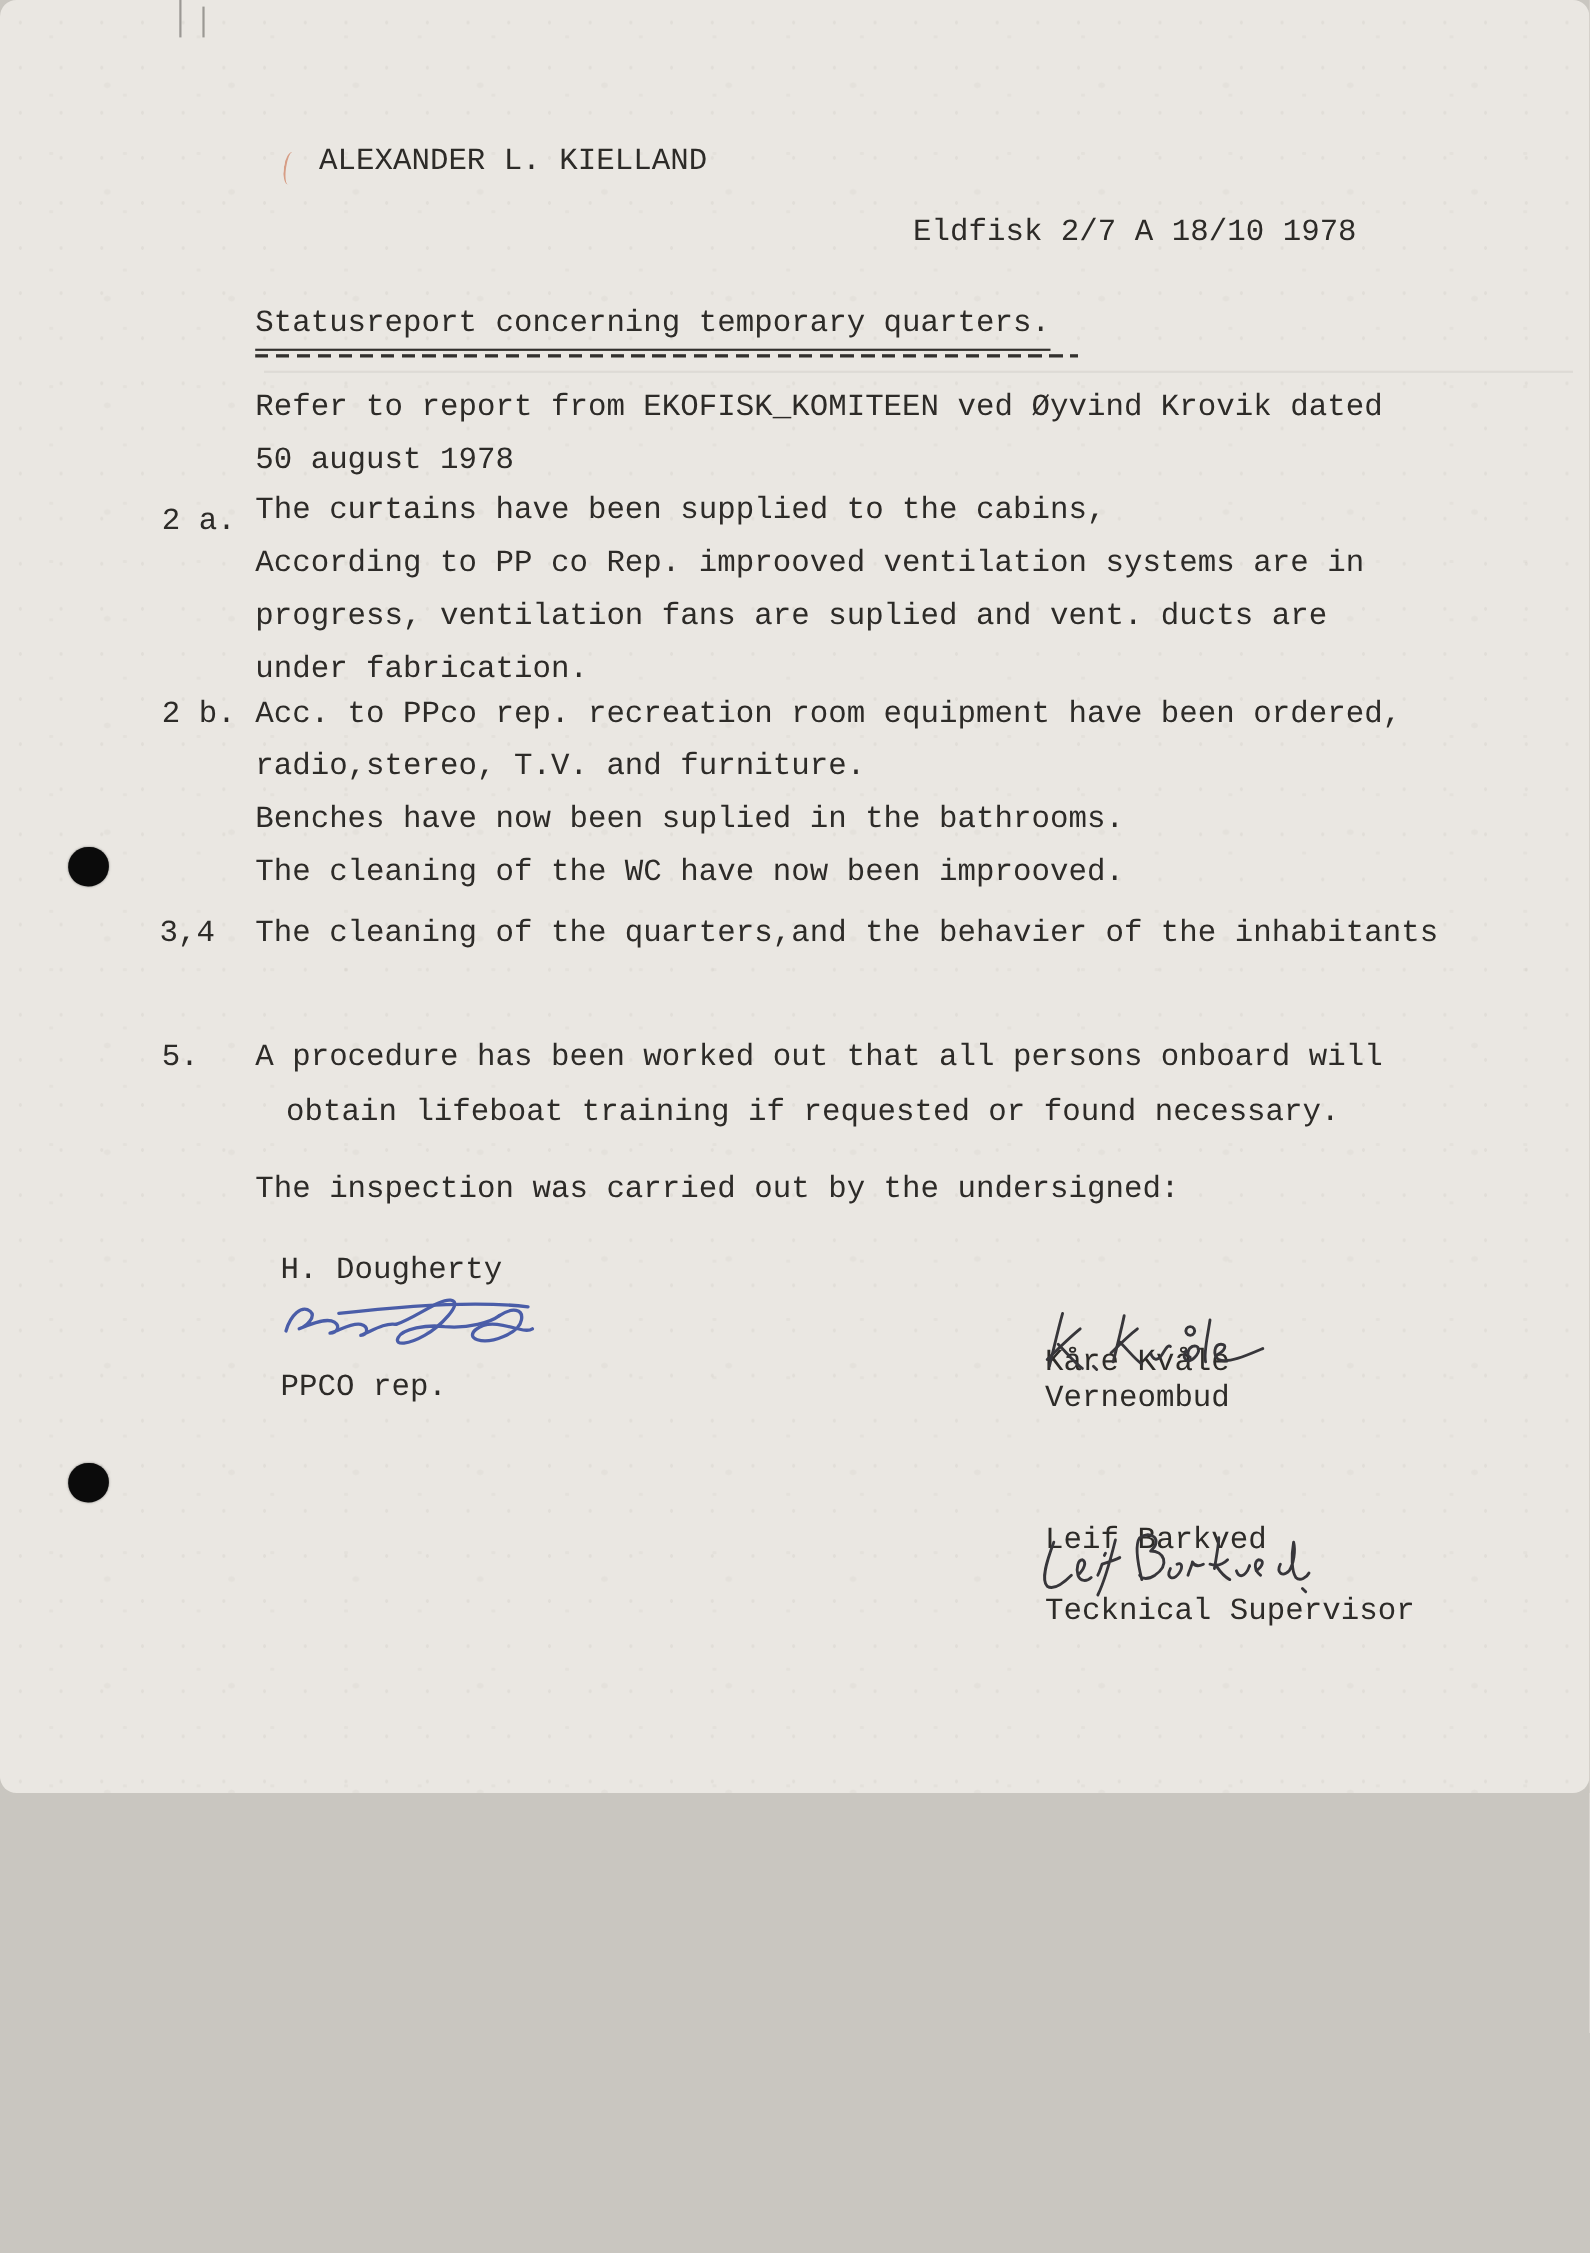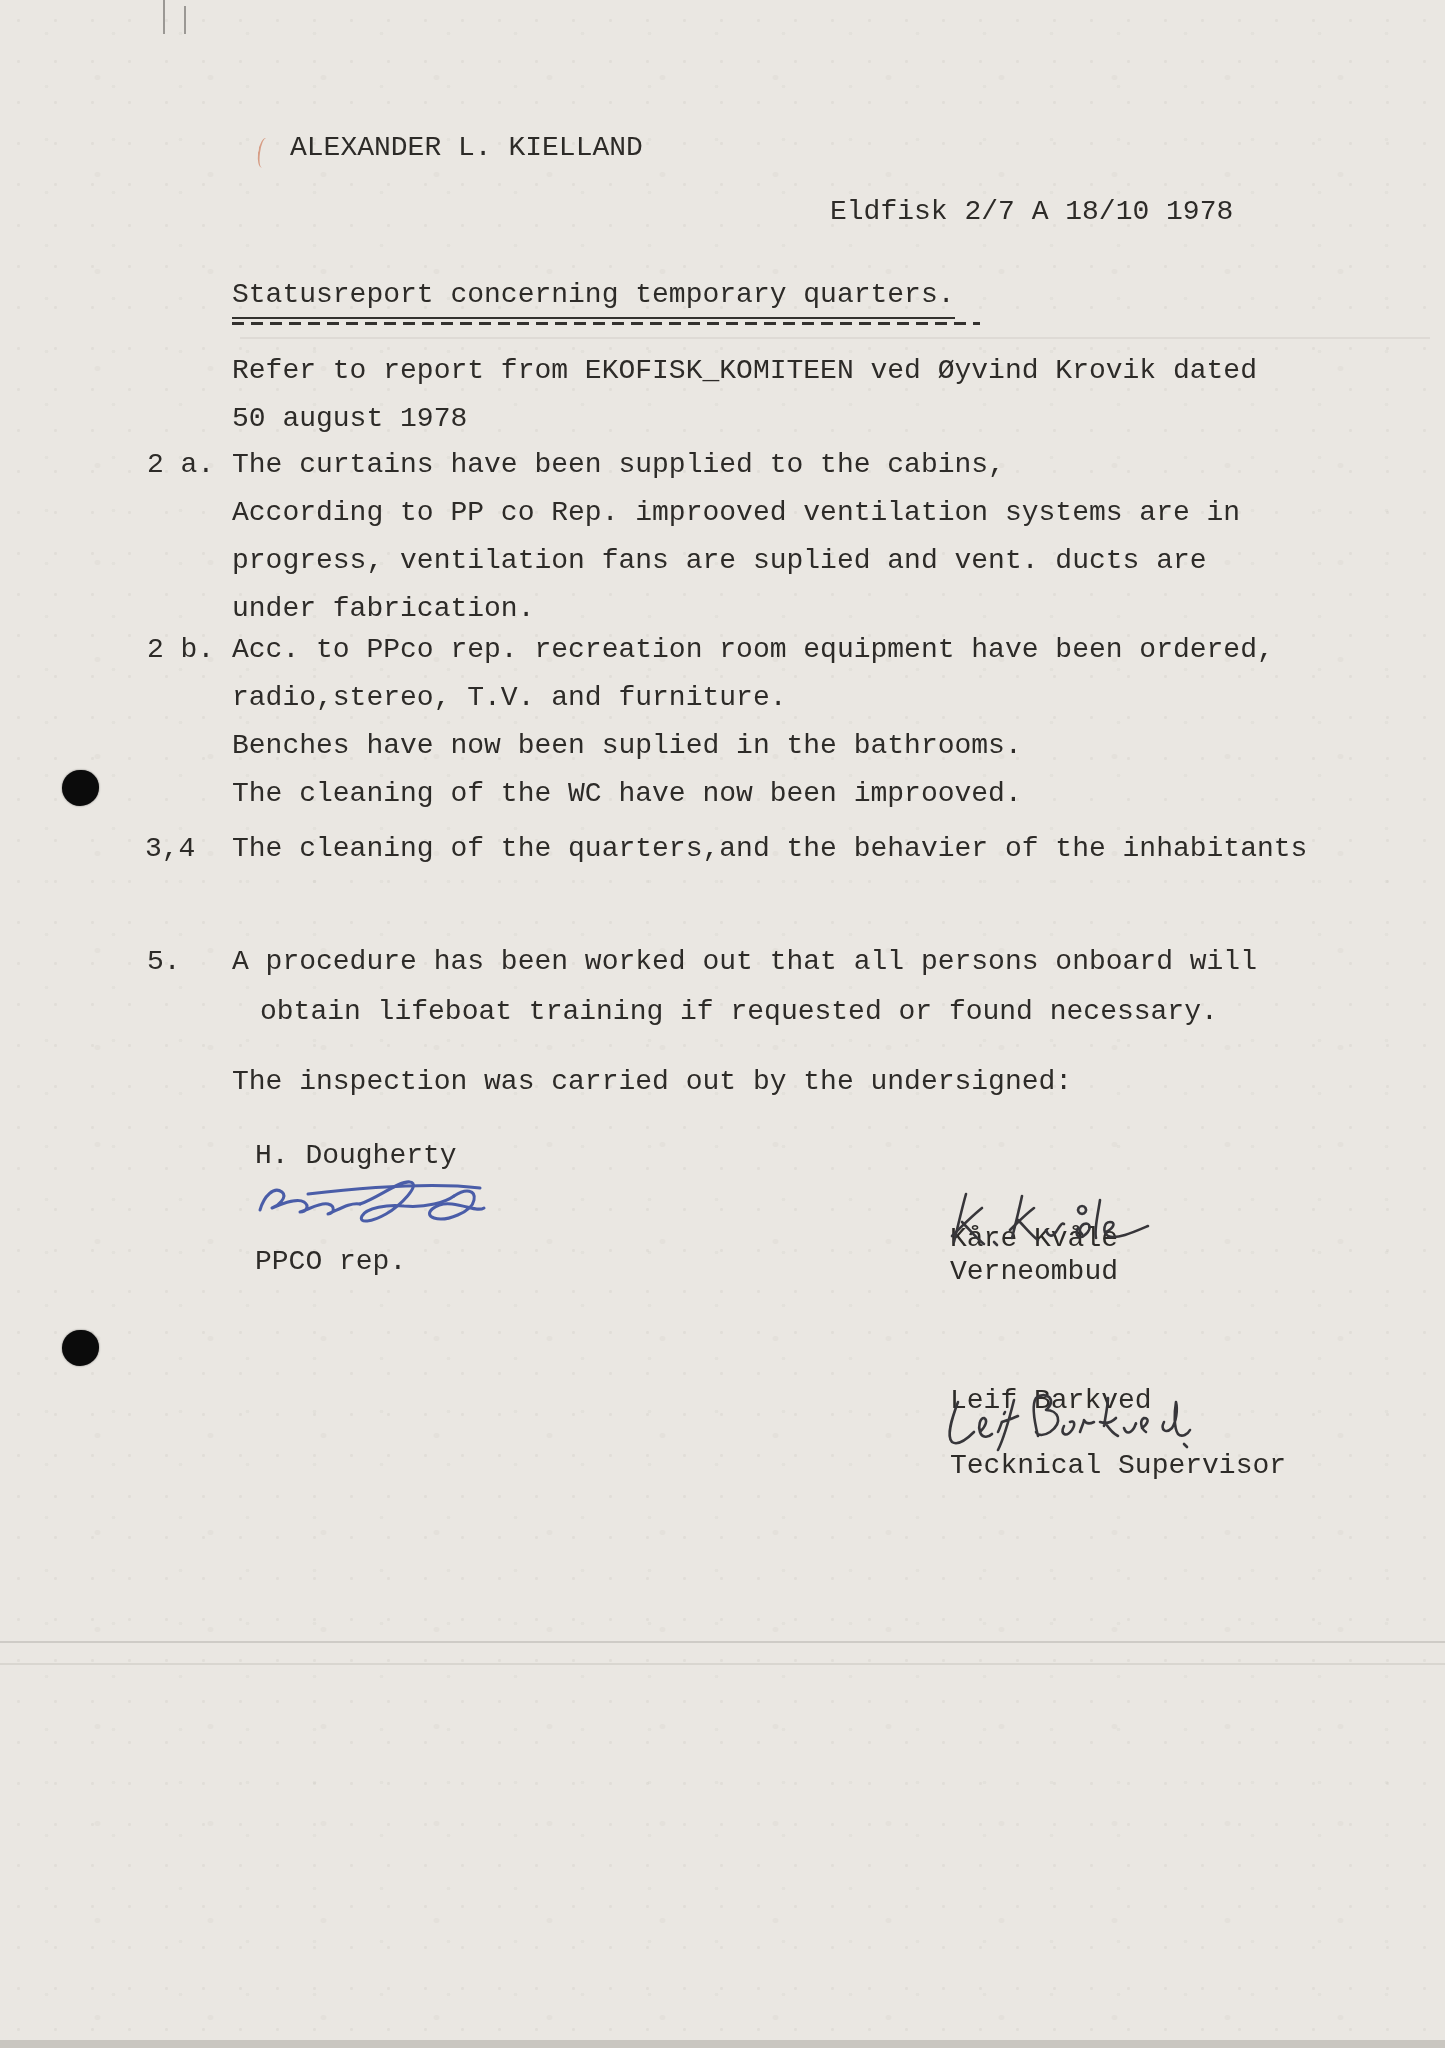--- a/index.html
+++ b/index.html
@@ -1,29 +1,30 @@
 <!DOCTYPE html>
 <html><head>
 <meta charset="utf-8">
 <style>
   html,body{margin:0;padding:0;background:#c9c6c0;}
   .page{
     position:relative;
-    width:1445px;height:2040px;
+    width:1445px;height:1630px;
     margin:0 auto;
     background-color:#eae7e2;
     background-image:
       radial-gradient(rgba(148,140,128,0.10) 1.2px, transparent 1.7px),
       radial-gradient(rgba(148,140,128,0.07) 1.6px, transparent 2.3px),
       radial-gradient(rgba(120,112,100,0.05) 2.6px, transparent 3.5px);
     background-size: 37px 41px, 67px 53px, 113px 97px;
     background-position: 0 0, 13px 7px, 41px 29px;
     overflow:hidden;
     font-family:"Liberation Mono", monospace;
     color:#2d2b28;
+    border-radius:15px;
   }
   .line{
     position:absolute;
     white-space:pre;
     font-size:28px;
     line-height:1.15;
     color:#2d2b28;
   }
   .title-line{
     border-bottom:2px solid #33312e;
@@ -74,21 +75,21 @@
 
   <div class="line" style="left:830px;top:196px;">Eldfisk 2/7 A 18/10 1978</div>
 
   <div class="line title-line" style="left:232px;top:279px;">Statusreport concerning temporary quarters.</div>
   <div class="dashes" style="left:232px;top:322px;width:748px;"></div>
   <div class="scan-line" style="left:240px;top:337px;width:1190px;opacity:.45;"></div>
 
   <div class="line" style="left:232px;top:355px;">Refer to report from EKOFISK_KOMITEEN ved Øyvind Krovik dated</div>
   <div class="line" style="left:232px;top:403px;">50 august 1978</div>
 
-  <div class="line" style="left:147px;top:449px;">2 a.</div>
+  <div class="line" style="left:147px;top:459px;">2 a.</div>
   <div class="line" style="left:232px;top:449px;">The curtains have been supplied to the cabins,</div>
   <div class="line" style="left:232px;top:545px;">progress, ventilation fans are suplied and vent. ducts are</div>
   <div class="line" style="left:232px;top:497px;">According to PP co Rep. improoved ventilation systems are in</div>
   <div class="line" style="left:232px;top:593px;">under fabrication.</div>
 
   <div class="line" style="left:147px;top:634px;">2 b.</div>
   <div class="line" style="left:232px;top:634px;">Acc. to PPco rep. recreation room equipment have been ordered,</div>
   <div class="line" style="left:232px;top:730px;">Benches have now been suplied in the bathrooms.</div>
   <div class="line" style="left:232px;top:682px;">radio,stereo, T.V. and furniture.</div>
   <div class="line" style="left:232px;top:778px;">The cleaning of the WC have now been improoved.</div>

